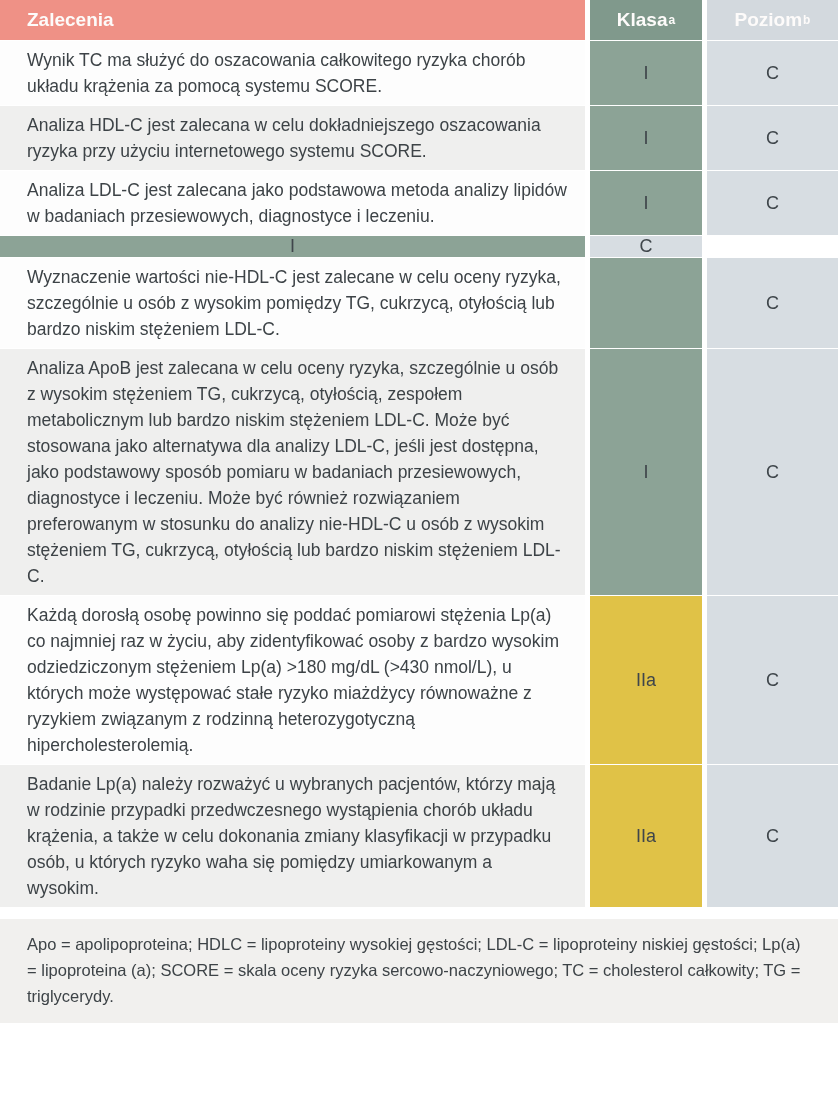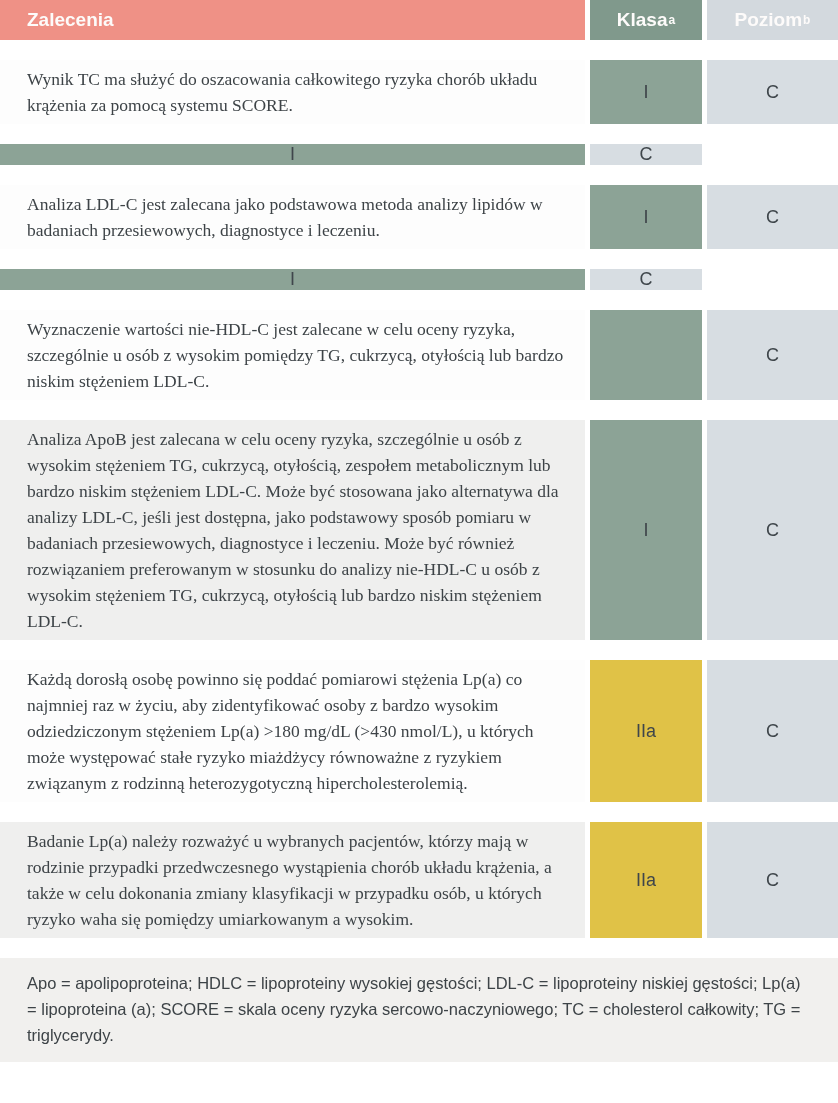--- a/index.html
+++ b/index.html
@@ -13,21 +13,21 @@
     color: #3d4347;
   }
   .tbl {
     width: 838px;
     background: #ffffff;
   }
   .row {
     display: grid;
     grid-template-columns: 585px 112px 131px;
     column-gap: 5px;
-    margin-bottom: 20px;
+    margin-bottom: 1px;
   }
   
   .hcell {
     min-height: 40px;
     display: flex;
     align-items: center;
     font-weight: bold;
     font-size: 19px;
     color: #fdfbfa;
   }
@@ -36,21 +36,20 @@
   .h-poziom    { background: #d3d9de; justify-content: center; align-items: center; }
   .hcell sup { font-size: 12px; line-height: 1; margin-left: 1px; }
   
   .text-cell {
     padding: 6px 18px 6px 27px;
     font-size: 17.5px;
     line-height: 26px;
     background: #fdfdfd;
     display: flex;
     align-items: center;
-    font-family: Liberation Serif, serif;
   }
   .row:nth-child(odd) .text-cell { background: #efefee; }
   .row:nth-child(even) .text-cell { background: #fdfdfd; }
   
   .mark-cell {
     display: flex;
     align-items: center;
     justify-content: center;
     font-size: 18px;
     color: #3f464b;
@@ -86,20 +85,21 @@
     </div>
   </div>
 
   <div class="row">
     <div class="text-cell">Wynik TC ma służyć do oszacowania całkowitego ryzyka chorób układu krążenia za pomocą systemu SCORE.</div>
     <div class="mark-cell klasa-green">I</div>
     <div class="mark-cell poziom-cell">C</div>
   </div>
 
   <div class="row">
+    <div class="text-cell">Analiza HDL-C jest zalecana w celu dokładniejszego oszacowania ryzyka przy użyciu internetowego systemu SCORE.</div>
     <div class="mark-cell klasa-green">I</div>
     <div class="mark-cell poziom-cell">C</div>
   </div>
 
   <div class="row">
     <div class="text-cell">Analiza LDL-C jest zalecana jako podstawowa metoda analizy lipidów w badaniach przesiewowych, diagnostyce i leczeniu.</div>
     <div class="mark-cell klasa-green">I</div>
     <div class="mark-cell poziom-cell">C</div>
   </div>
 

